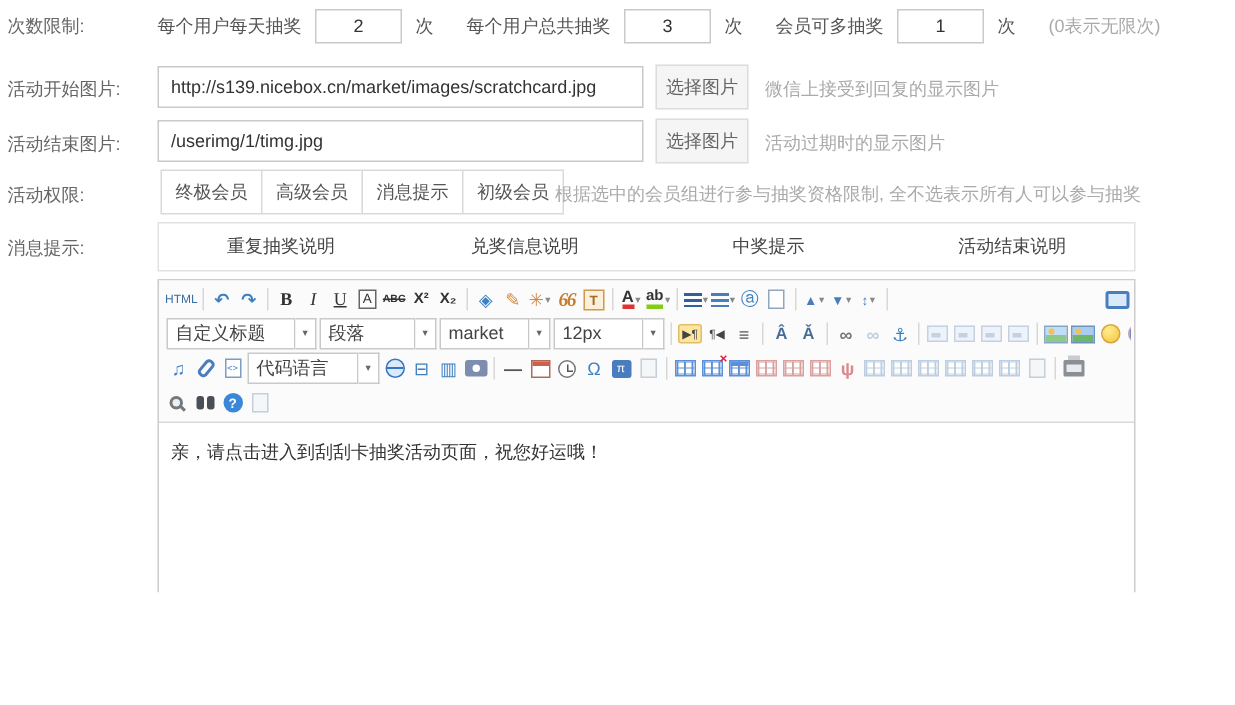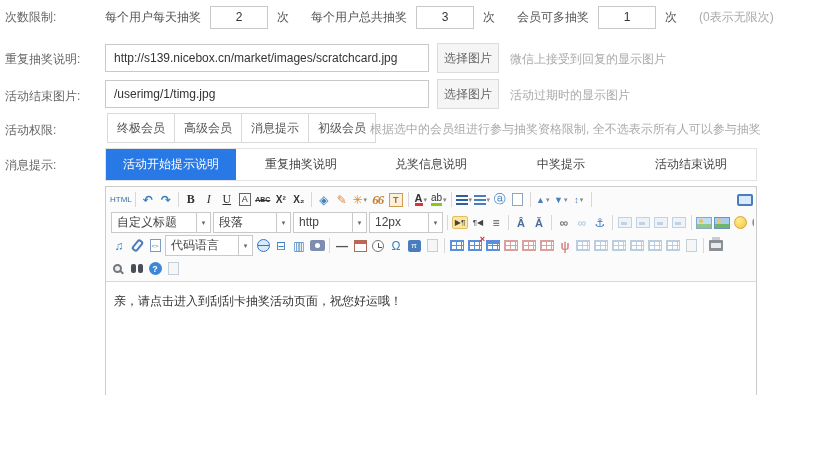--- a/index.html
+++ b/index.html
@@ -43,21 +43,21 @@
   .b{font-weight:bold}
   .t-b{font-weight:bold;color:#333;font-family:"Liberation Serif",serif}
   .t-i{font-style:italic;color:#333;font-family:"Liberation Serif",serif}
   .t-u{text-decoration:underline;color:#333;font-family:"Liberation Serif",serif}
   .t-abox{border:1px solid #666;font-size:9px;padding:0 2px;line-height:11px;color:#333}
   .t-strike{font-size:7px;text-decoration:line-through;color:#333;font-weight:bold}
   .t-xs{font-size:10px;color:#333;font-weight:bold}
   .t-quote{font-family:"Liberation Serif",serif;font-weight:bold;font-style:italic;color:#c87d2e;font-size:13px;letter-spacing:-1px}
   .t-tbox{border:1px solid #cf9a52;background:#faf0dc;color:#a66a24;font-size:9px;font-weight:bold;width:14px;height:14px}
   .t-fore{color:#333;font-weight:bold;border-bottom:3px solid #d33;line-height:10px;font-size:11px}
-  .t-back{color:#333;font-weight:normal;border-bottom:3px solid #84cc16;line-height:10px;font-size:10px}
+  .t-back{color:#333;font-weight:bold;border-bottom:3px solid #84cc16;line-height:10px;font-size:10px}
   .t-sp{font-size:9px;color:#4a7dbd}
   .t-dir{font-size:8px;color:#444;padding:1px 2px;border-radius:2px}
   .t-dir.on{background:#ffe69f;border:1px solid #e2bd63}
   .t-case{font-size:11px;color:#4a6d96;font-weight:bold}
   .t-pink{color:#d98a8a;font-weight:bold}
   
   .i-list{width:12px;height:10px;background:repeating-linear-gradient(180deg,#4a7dbd 0 2px,transparent 2px 4px)}
   .i-list.ol{background:repeating-linear-gradient(180deg,#2f5f9e 0 2px,transparent 2px 4px)}
   .i-page{width:11px;height:13px;background:#fff;border:1px solid #8fa6bd}
   .i-page.dis{border-color:#c4cfd9;background:#f4f6f8}
@@ -112,42 +112,41 @@
     <span class="limit-unit">次</span>
     <span>每个用户总共抽奖</span>
     <input class="limit-input" value="3" style="">
     <span class="limit-unit">次</span>
     <span>会员可多抽奖</span>
     <input class="limit-input" value="1" style="">
     <span class="limit-unit">次</span>
     <span class="hint">(0表示无限次)</span>
   </div>
 
-  <span class="flabel" style="top:51px">重复抽奖说明:</span>
+  <span class="flabel" style="top:51px">活动开始图片:</span>
   <input class="url-input" style="top: 44px;" value="http://s139.nicebox.cn/market/images/scratchcard.jpg">
   <div class="pick-btn" style="top:43px">选择图片</div>
   <span class="row-hint" style="left:510px;top:51px">微信上接受到回复的显示图片</span>
 
   <span class="flabel" style="top:88px">活动结束图片:</span>
   <input class="url-input" style="top: 80px;" value="/userimg/1/timg.jpg">
   <div class="pick-btn" style="top:79px">选择图片</div>
   <span class="row-hint" style="left:510px;top:87px">活动过期时的显示图片</span>
 
   <span class="flabel" style="top:122px">活动权限:</span>
   <div class="perm-group">
     <div class="perm-btn">终极会员</div>
     <div class="perm-btn">高级会员</div>
     <div class="perm-btn">消息提示</div>
     <div class="perm-btn">初级会员</div>
   </div>
   <span class="row-hint" style="left:370px;top:121px">根据选中的会员组进行参与抽奖资格限制, 全不选表示所有人可以参与抽奖</span>
 
   <span class="flabel" style="top:157px">消息提示:</span>
   <div class="tabbar">
-    <div class="tab active">活动开始提示说明</div>
     <div class="tab">重复抽奖说明</div>
     <div class="tab">兑奖信息说明</div>
     <div class="tab">中奖提示</div>
     <div class="tab">活动结束说明</div>
   </div>
 
   <div class="editor">
     <div class="toolbar">
       <div class="tb-row">
           <span class="tb-ic">
@@ -245,21 +244,21 @@
       <div class="tb-row">
           <span class="tb-sel">
             <span class="lbl" style="width: 86px;">自定义标题</span>
             <span class="car">▾</span>
           </span>
           <span class="tb-sel">
             <span class="lbl" style="width: 64px;">段落</span>
             <span class="car">▾</span>
           </span>
           <span class="tb-sel">
-            <span class="lbl" style="width: 60px;">http</span>
+            <span class="lbl" style="width: 60px;">market</span>
             <span class="car">▾</span>
           </span>
           <span class="tb-sel">
             <span class="lbl" style="width: 60px;">12px</span>
             <span class="car">▾</span>
           </span>
           <span class="tb-sep"></span>
           <span class="tb-ic">
             <span class="t-dir on">▶¶</span>
           </span>

